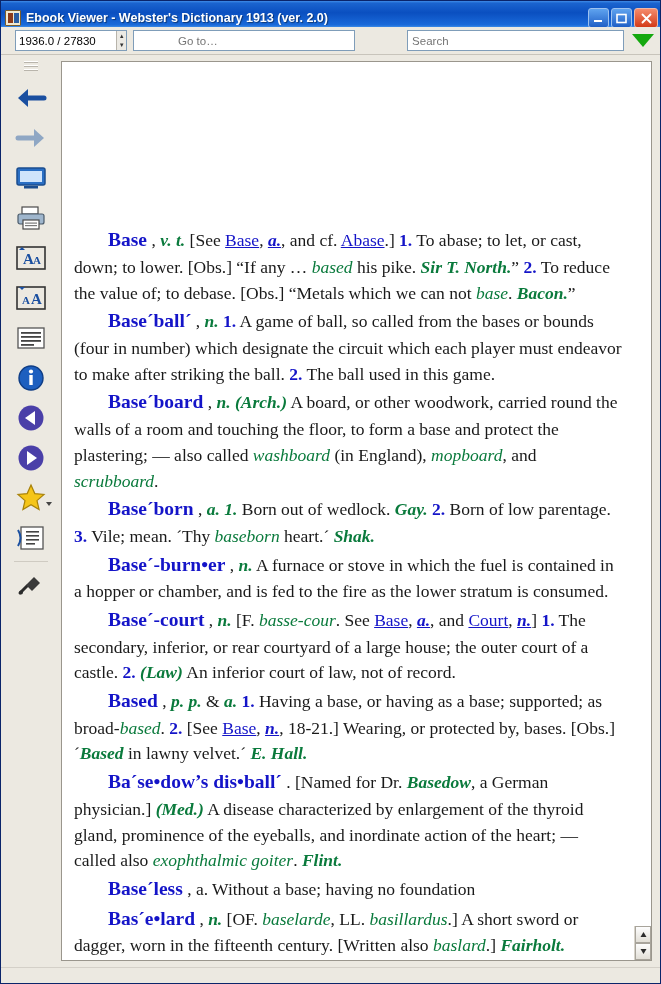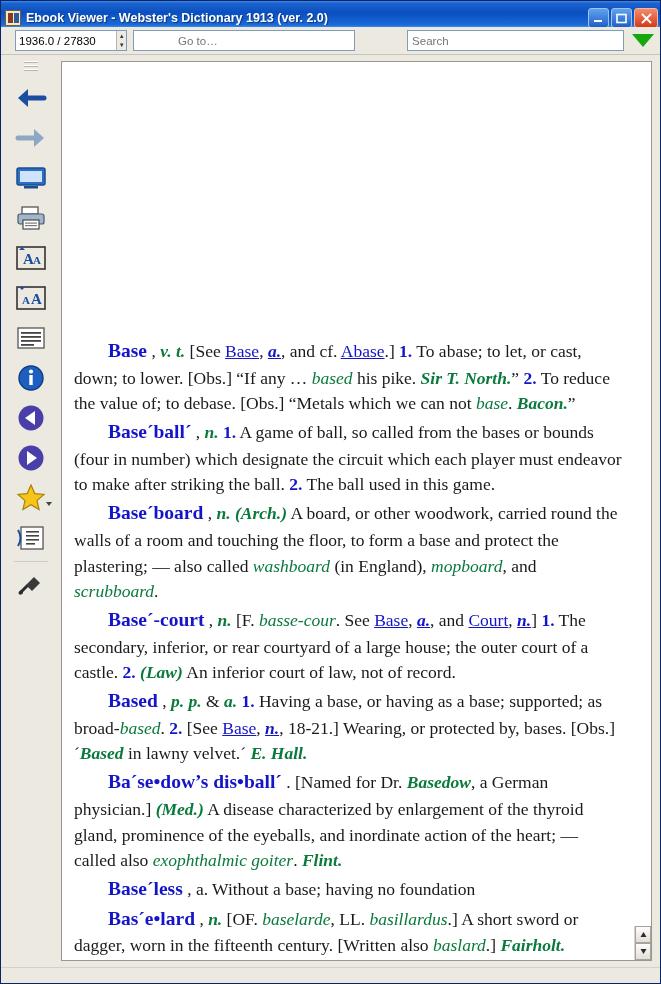--- a/index.html
+++ b/index.html
@@ -391,20 +391,22 @@
         </svg>
       </span>
     </div>
 
     <div class="pane-wrap">
       <div class="pane">
         <div class="page" id="page">
             <p class="entry"><span class="hw">Base</span> , <span class="pos">v. t.</span> <span>[See <u class="lnk">Base</u>, <u class="lnk-i">a.</u>, and cf. <u class="lnk">Abase</u>.] <b class="sense">1.</b> To abase; to let, or cast, down; to lower. [Obs.] “If any … <i class="gr">based</i> his pike. <i class="grb">Sir T. North.</i>” <b class="sense">2.</b> To reduce the value of; to debase. [Obs.] “Metals which we can not <i class="gr">base</i>. <i class="grb">Bacon.</i>”</span></p>
             <p class="entry"><span class="hw">Base´ball´</span> , <span class="pos">n.</span> <span><b class="sense">1.</b> A game of ball, so called from the bases or bounds (four in number) which designate the circuit which each player must endeavor to make after striking the ball. <b class="sense">2.</b> The ball used in this game.</span></p>
             <p class="entry"><span class="hw">Base´board</span> , <span class="pos">n. (Arch.)</span> <span>A board, or other woodwork, carried round the walls of a room and touching the floor, to form a base and protect the plastering; — also called <i class="gr">washboard</i> (in England), <i class="gr">mopboard</i>, and <i class="gr">scrubboard</i>.</span></p>
+            <p class="entry"><span class="hw">Base´born</span> , <span class="pos">a. 1.</span> <span>Born out of wedlock. <i class="grb">Gay.</i> <b class="sense">2.</b> Born of low parentage. <b class="sense">3.</b> Vile; mean. ´Thy <i class="gr">baseborn</i> heart.´ <i class="grb">Shak.</i></span></p>
+            <p class="entry"><span class="hw">Base´-burn•er</span> , <span class="pos">n.</span> <span>A furnace or stove in which the fuel is contained in a hopper or chamber, and is fed to the fire as the lower stratum is consumed.</span></p>
             <p class="entry"><span class="hw">Base´-court</span> , <span class="pos">n.</span> <span>[F. <i class="gr">basse-cour</i>. See <u class="lnk">Base</u>, <u class="lnk-i">a.</u>, and <u class="lnk">Court</u>, <u class="lnk-i">n.</u>] <b class="sense">1.</b> The secondary, inferior, or rear courtyard of a large house; the outer court of a castle. <b class="sense">2.</b> <i class="grb">(Law)</i> An inferior court of law, not of record.</span></p>
             <p class="entry"><span class="hw">Based</span> , <span class="pos">p. p.</span> <span>&amp; <i class="grb">a.</i> <b class="sense">1.</b> Having a base, or having as a base; supported; as broad-<i class="gr">based</i>. <b class="sense">2.</b> [See <u class="lnk">Base</u>, <u class="lnk-i">n.</u>, 18-21.] Wearing, or protected by, bases. [Obs.] ´<i class="grb">Based</i> in lawny velvet.´ <i class="grb">E. Hall.</i></span></p>
             <p class="entry"><span class="hw">Ba´se•dow’s dis•ball´</span> <span>. [Named for Dr. <i class="grb">Basedow</i>, a German physician.] <i class="grb">(Med.)</i> A disease characterized by enlargement of the thyroid gland, prominence of the eyeballs, and inordinate action of the heart; — called also <i class="gr">exophthalmic goiter</i>. <i class="grb">Flint.</i></span></p>
             <p class="entry"><span class="hw">Base´less</span> <span>, a. Without a base; having no foundation</span></p>
             <p class="entry"><span class="hw">Bas´e•lard</span> , <span class="pos">n.</span> <span>[OF. <i class="gr">baselarde</i>, LL. <i class="gr">basillardus</i>.] A short sword or dagger, worn in the fifteenth century. [Written also <i class="gr">baslard</i>.] <i class="grb">Fairholt.</i></span></p>
           </div>
 
         <div class="vscroll">
           <div class="sb-btn">
             <svg width="7" height="7" viewBox="0 0 7 7">

